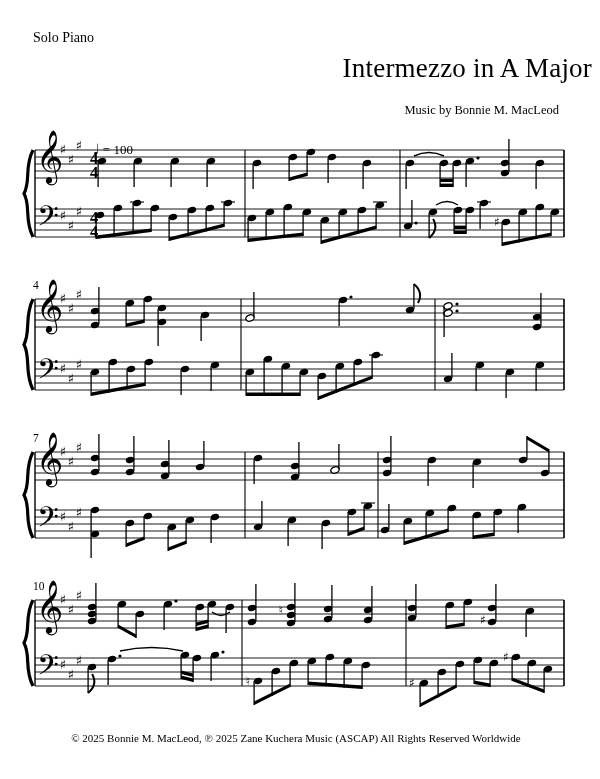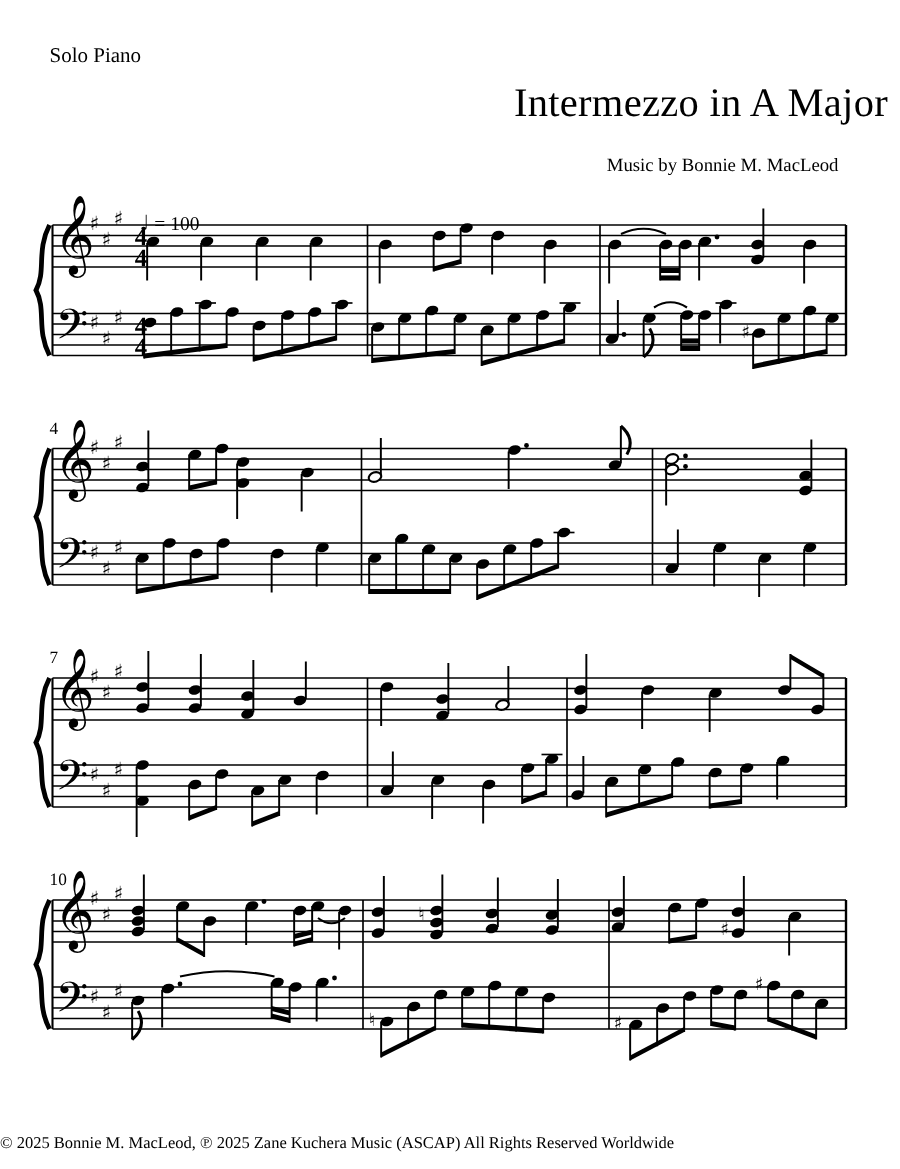--- a/index.html
+++ b/index.html
@@ -4,21 +4,21 @@
 <style>
   html,body{margin:0;padding:0;background:#fff;}
   .page{position:relative;width:592px;height:779px;background:#ffffff;color:#000;
         font-family:"Liberation Serif","DejaVu Serif",serif;overflow:hidden;}
   .instrument{position:absolute;left:33px;top:30px;font-size:14px;}
   .title{position:absolute;left:0;top:53px;width:100%;text-align:right;
          font-size:27px;font-weight:normal;margin:0;letter-spacing:.2px;}
   .credits{position:absolute;right:33px;top:103px;text-align:right;font-size:12.5px;line-height:1.2;}
   .tempo{position:absolute;left:93px;top:121px;font-size:13px;margin-top:20px;}
   .tempo .tnote{font-family:"DejaVu Sans",sans-serif;font-size:14px;}
-  .footer{position:absolute;left:0;top:732px;width:100%;text-align:left;font-size:11px;margin-top:24px;}
+  .footer{position:absolute;left:0;top:732px;width:100%;text-align:center;font-size:11px;}
   svg#score{position:absolute;left:0;top:0;}
   svg text{fill:#000;}
 </style>
 </head>
 <body>
 
 <div class="page">
   <div class="instrument">Solo Piano</div>
   <h1 class="title">Intermezzo in A Major</h1>
   <div class="credits">

